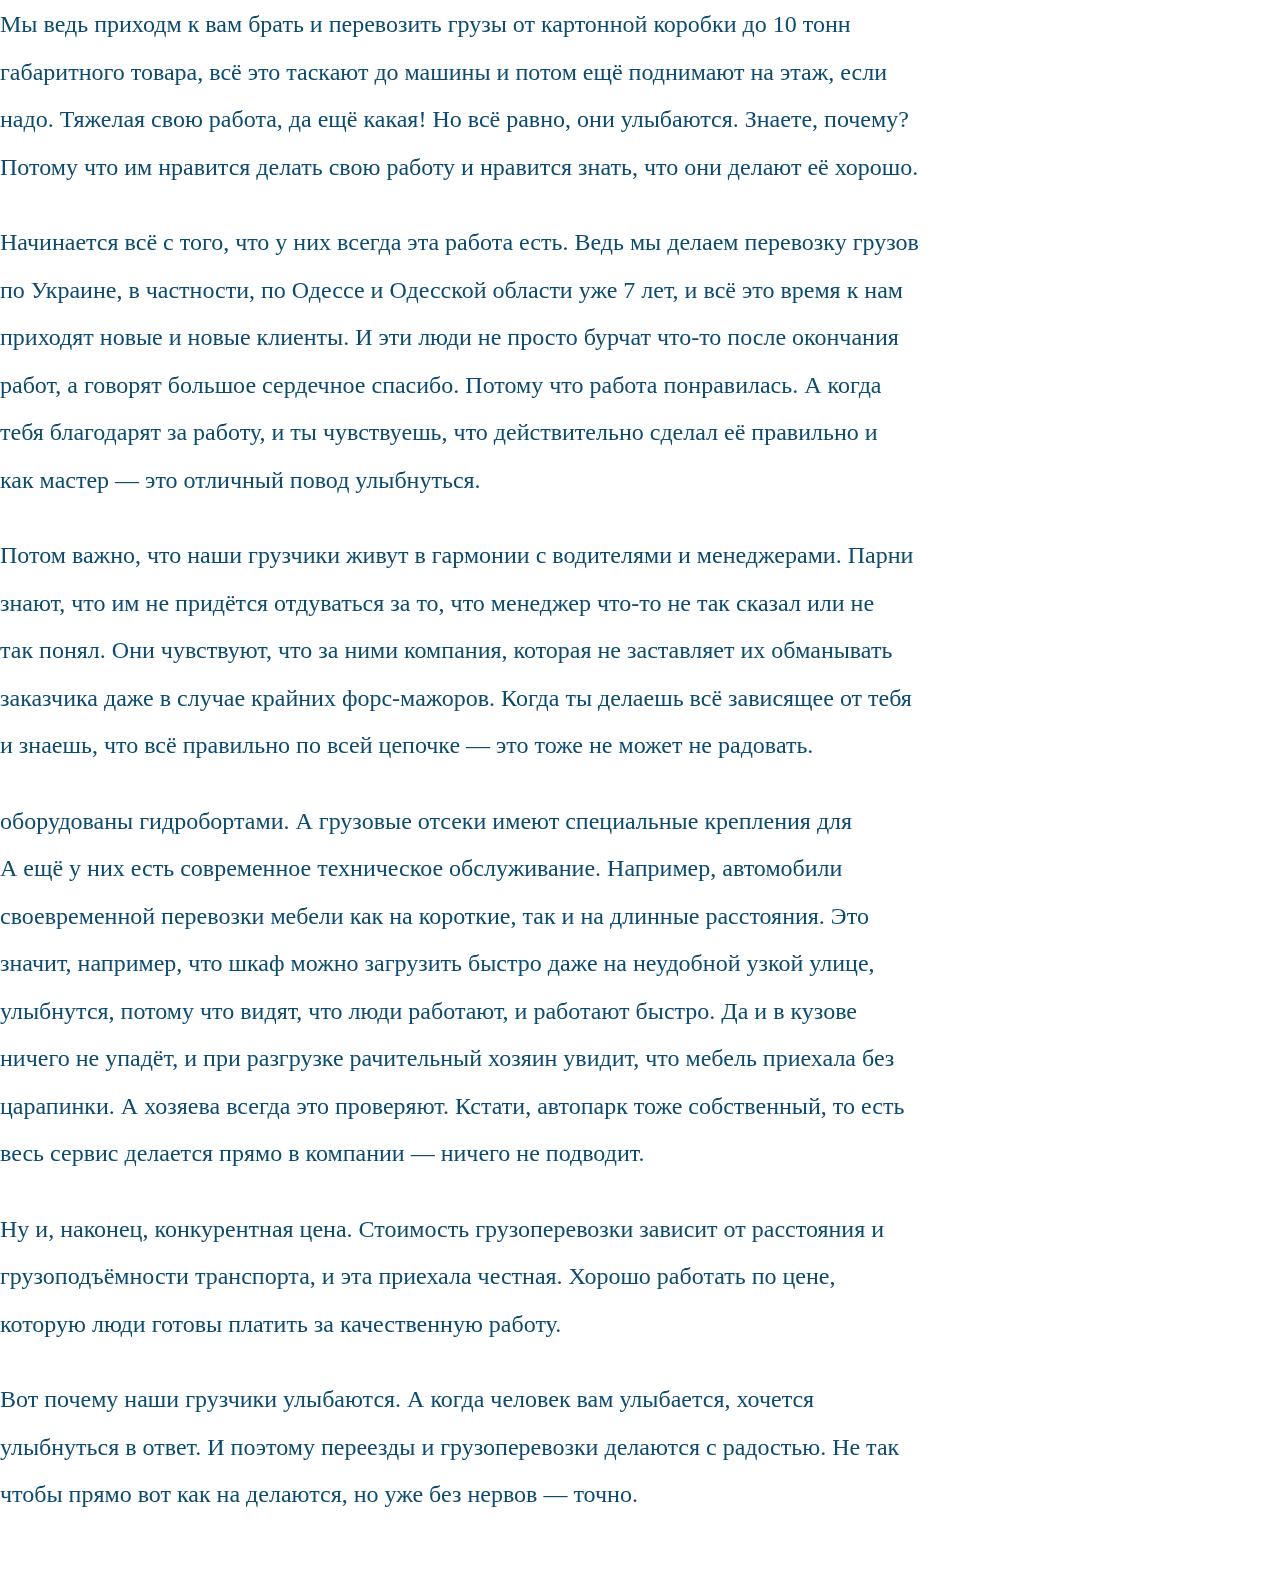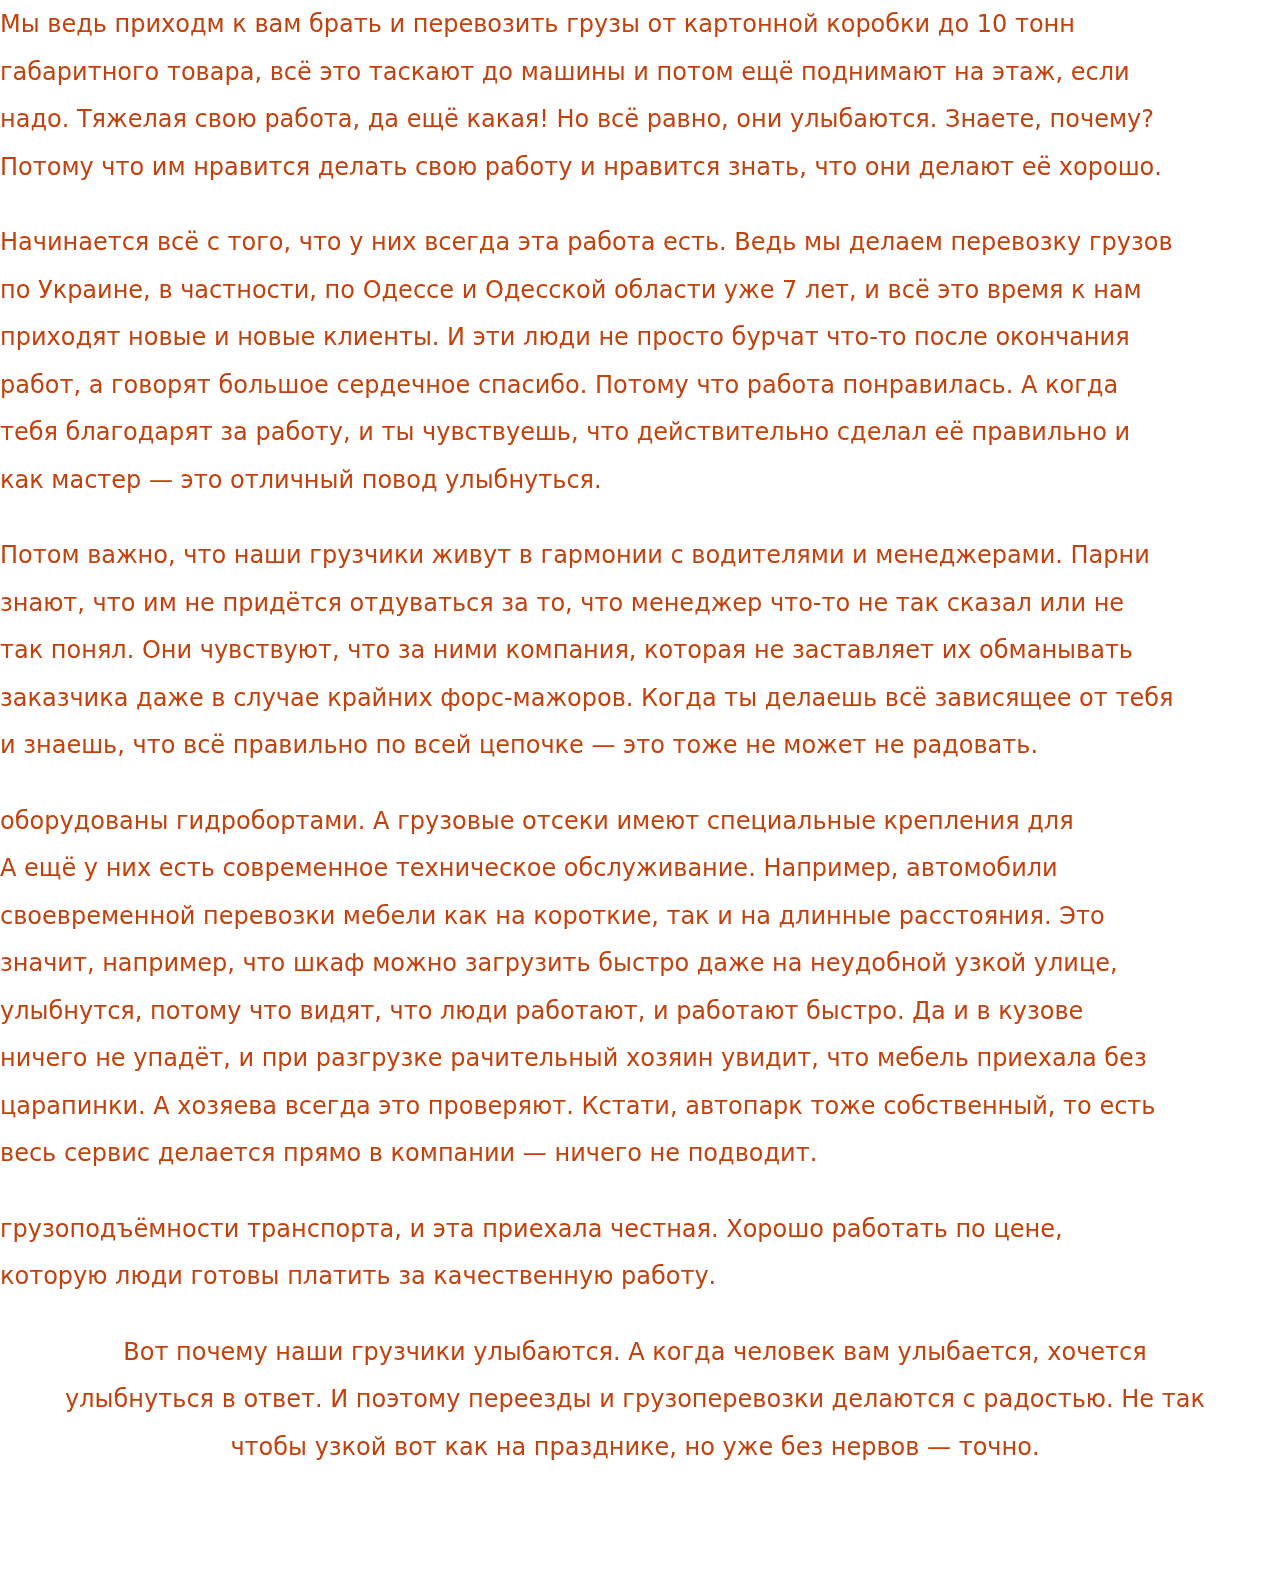--- a/index.html
+++ b/index.html
@@ -20,31 +20,30 @@
     padding-top: 1px;
   }
   .paragraph {
     margin: 28px 0;
   }
   .paragraph:first-child {
     margin-top: 0;
   }
   .paragraph:last-child {
     margin-bottom: 0;
-    text-align: center;
   }
   .line {
     display: block;
     white-space: pre;
   }
 </style>
 </head>
 <body style="background: rgb(255, 255, 255);">
 
-<main class="article" id="article-root" style="color: #c2410c;">
+<main class="article" id="article-root" style="color: #0c4a6e; font-family: Liberation Serif, serif;">
     <p class="paragraph">
       <span class="line">Мы ведь приходм к вам брать и перевозить грузы от картонной коробки до 10 тонн</span>
       <span class="line">габаритного товара, всё это таскают до машины и потом ещё поднимают на этаж, если</span>
       <span class="line">надо. Тяжелая свою работа, да ещё какая! Но всё равно, они улыбаются. Знаете, почему?</span>
       <span class="line">Потому что им нравится делать свою работу и нравится знать, что они делают её хорошо.</span>
     </p>
     <p class="paragraph">
       <span class="line">Начинается всё с того, что у них всегда эта работа есть. Ведь мы делаем перевозку грузов</span>
       <span class="line">по Украине, в частности, по Одессе и Одесской области уже 7 лет, и всё это время к нам</span>
       <span class="line">приходят новые и новые клиенты. И эти люди не просто бурчат что-то после окончания</span>
@@ -63,21 +62,22 @@
       <span class="line">оборудованы гидробортами. А грузовые отсеки имеют специальные крепления для</span>
       <span class="line">А ещё у них есть современное техническое обслуживание. Например, автомобили</span>
       <span class="line">своевременной перевозки мебели как на короткие, так и на длинные расстояния. Это</span>
       <span class="line">значит, например, что шкаф можно загрузить быстро даже на неудобной узкой улице,</span>
       <span class="line">улыбнутся, потому что видят, что люди работают, и работают быстро. Да и в кузове</span>
       <span class="line">ничего не упадёт, и при разгрузке рачительный хозяин увидит, что мебель приехала без</span>
       <span class="line">царапинки. А хозяева всегда это проверяют. Кстати, автопарк тоже собственный, то есть</span>
       <span class="line">весь сервис делается прямо в компании — ничего не подводит.</span>
     </p>
     <p class="paragraph">
+      <span class="line">Ну и, наконец, конкурентная цена. Стоимость грузоперевозки зависит от расстояния и</span>
       <span class="line">грузоподъёмности транспорта, и эта приехала честная. Хорошо работать по цене,</span>
       <span class="line">которую люди готовы платить за качественную работу.</span>
     </p>
     <p class="paragraph">
       <span class="line">Вот почему наши грузчики улыбаются. А когда человек вам улыбается, хочется</span>
       <span class="line">улыбнуться в ответ. И поэтому переезды и грузоперевозки делаются с радостью. Не так</span>
-      <span class="line">чтобы узкой вот как на празднике, но уже без нервов — точно.</span>
+      <span class="line">чтобы прямо вот как на делаются, но уже без нервов — точно.</span>
     </p>
   </main>
 
 </body></html>

